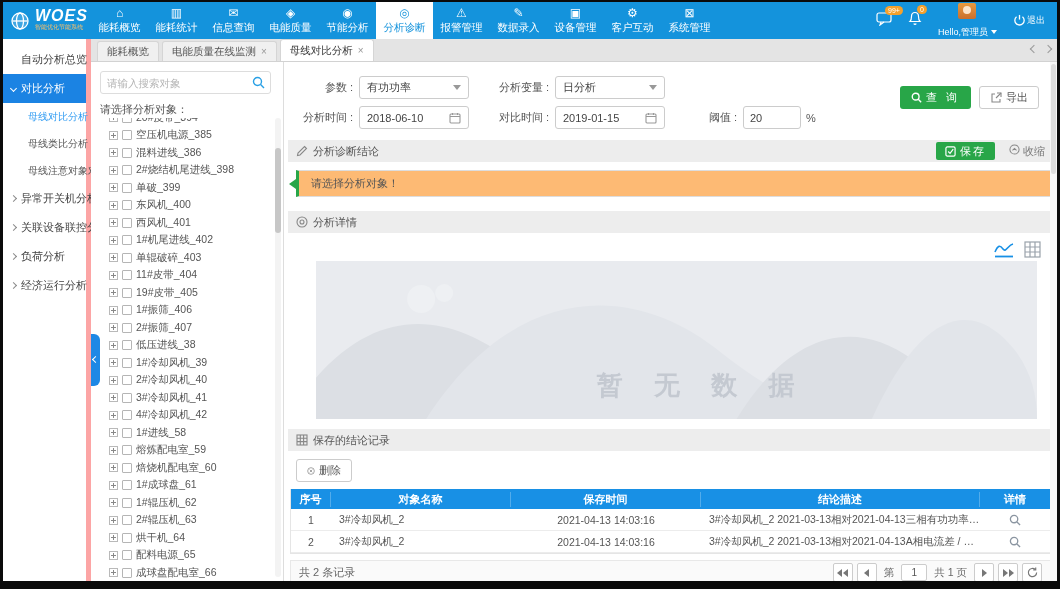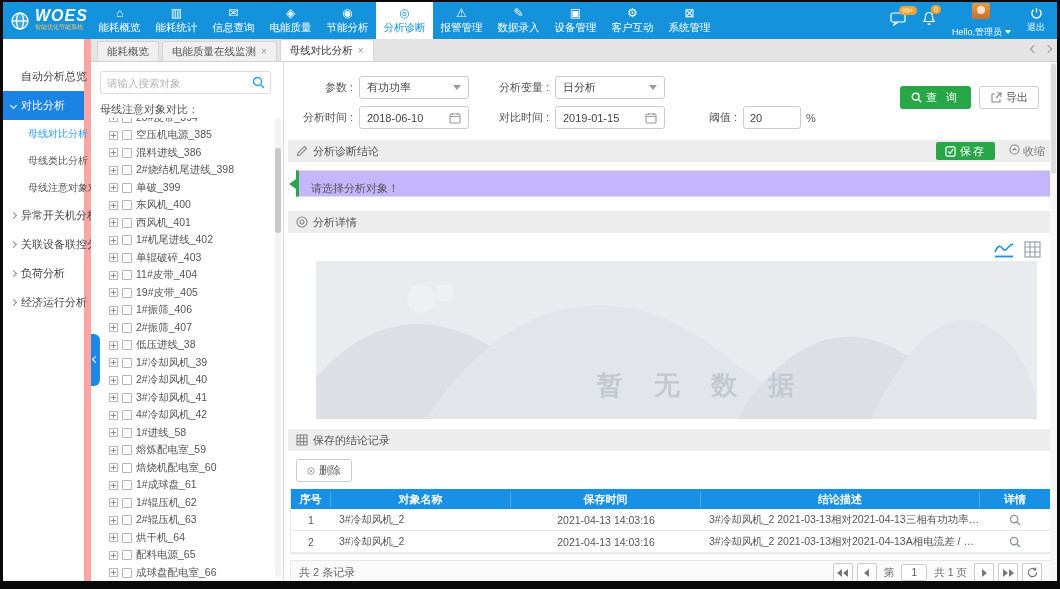--- a/index.html
+++ b/index.html
@@ -17,24 +17,24 @@
   .nav-item .nav-label { font-size:10.5px; white-space:nowrap; }
   .nav-item.active { background:#fff; color:#1493dc; }
   .top-right { margin-left:auto; display:flex; align-items:center; gap:16px; padding-right:12px; }
   .icon-badge { position:relative; cursor:pointer; }
   .badge { position:absolute; top:-6px; left:9px; background:#f5a12b; color:#fff; font-size:7px; line-height:9px; padding:0 3px; border-radius:6px; white-space:nowrap; }
   .user { display:flex; flex-direction:column; align-items:center; cursor:pointer; }
   .avatar { width:18px; height:16px; border-radius:2px; background:linear-gradient(#e89a3e,#c96f2d); position:relative; overflow:hidden; }
   .avatar::after { content:""; position:absolute; left:5px; top:3px; width:8px; height:8px; border-radius:50%; background:#fbe3c9; }
   .greeting { font-size:9px; display:flex; align-items:center; gap:3px; margin-top:7px; white-space:nowrap; }
   .caret-down { width:0; height:0; border-left:3px solid transparent; border-right:3px solid transparent; border-top:4px solid #fff; }
-  .logout { display:flex; flex-direction:column; align-items:center; font-size:9px; cursor:pointer; gap:1px; }
+  .logout { display:flex; flex-direction:row; align-items:center; font-size:9px; cursor:pointer; gap:1px; }
 
   
-  .sidebar { position:absolute; left:0; top:37px; width:88px; bottom:0; background:#fff; border-right:7px solid #fca5a5; padding-top:23px; }
+  .sidebar { position:absolute; left:0; top:37px; width:88px; bottom:0; background:#fff; border-right:5px solid #fca5a5; padding-top:6px; }
   .side-item { height:29px; display:flex; align-items:center; padding-left:8px; font-size:11px; color:#444; cursor:pointer; white-space:nowrap; }
   .side-caret { width:5px; height:5px; border-right:1.2px solid #8a8a8a; border-bottom:1.2px solid #8a8a8a; transform:rotate(-45deg); margin-right:5px; flex:none; }
   .side-item:not(.parent) .side-caret { visibility:hidden; }
   .side-item.parent.active { background:#1b83e3; color:#fff; }
   .side-item.parent.active .side-caret { border-color:#fff; }
   .side-item.expanded .side-caret { transform:rotate(45deg); }
   .side-item.child { height:27px; font-size:10px; padding-left:15px; color:#555; }
   .side-item.child.active { color:#2f9bf2; }
 
   
@@ -86,21 +86,21 @@
   .fbuttons { position:absolute; right:0; top:18px; display:flex; gap:8px; }
   .btn { height:23px; display:flex; align-items:center; gap:4px; border-radius:3px; padding:0 10px; font-size:11px; cursor:pointer; border:1px solid transparent; white-space:nowrap; }
   .btn.green { background:#28a648; color:#fff; letter-spacing:3px; }
   .btn.plain { background:#fff; border-color:#ccc; color:#555; }
 
   .sec-bar { height:22px; background:#ededed; display:flex; align-items:center; padding:0 8px; margin:8px 4px 0 4px; color:#555; gap:5px; }
   .sec-bar .right { margin-left:auto; display:flex; align-items:center; gap:14px; }
   .btn.save { height:18px; padding:0 8px; background:#28a648; color:#fff; letter-spacing:2px; border-radius:2px; }
   .link { display:flex; gap:3px; color:#777; cursor:pointer; }
 
-  .msg-box { margin:8px 4px 0 12px; height:27px; border:1px solid #ddd; border-left:3px solid #28a648; position:relative; display:flex; align-items:flex-end; padding-left:12px; color:#555; background:#c4b5fd; }
+  .msg-box { margin:8px 4px 0 12px; height:27px; border:1px solid #ddd; border-left:3px solid #28a648; position:relative; display:flex; align-items:center; padding-left:12px; color:#555; background:#fdba74; }
   .msg-box::before { content:""; position:absolute; left:-10px; top:8px; width:0; height:0; border-top:5px solid transparent; border-bottom:5px solid transparent; border-right:7px solid #28a648; }
 
   .detail-bar { margin-top:14px; }
   .chart-toggles { display:flex; justify-content:flex-end; gap:10px; margin:6px 16px 0 0; height:20px; align-items:center; }
   .chart-box { margin:2px 20px 0 32px; height:158px; background:#e9ebef; position:relative; overflow:hidden; }
   .chart-box svg.hills { position:absolute; inset:0; width:100%; height:100%; }
   .no-data { position:absolute; left:50%; top:68%; transform:translateX(-38%); font-size:26px; letter-spacing:12px; color:#c4c9d1; font-weight:bold; white-space:nowrap; }
 
   .records-bar { margin-top:10px; }
   .btn.del { margin:8px 0 0 12px; }
@@ -304,21 +304,21 @@
   </div>
 
   <section class="tree-panel">
     <div class="tree-search">
       <input type="text" placeholder="请输入搜索对象" style="">
       <svg class="mag" width="13" height="13" viewBox="0 0 13 13" fill="none" stroke="#29a0e5" stroke-width="1.4">
         <circle cx="5.5" cy="5.5" r="4"></circle>
           <path d="M8.6 8.6 L12 12"></path>
       </svg>
     </div>
-    <div class="tree-label">母线注意对象对比：</div>
+    <div class="tree-label">请选择分析对象：</div>
     <div class="tree-scroll">
       <div class="tree-list">
 
           <div class="tree-item">
             <span class="expander"></span>
             <span class="cbox"></span>
             <span>20#皮带_394</span>
           </div>
 
           <div class="tree-item">

